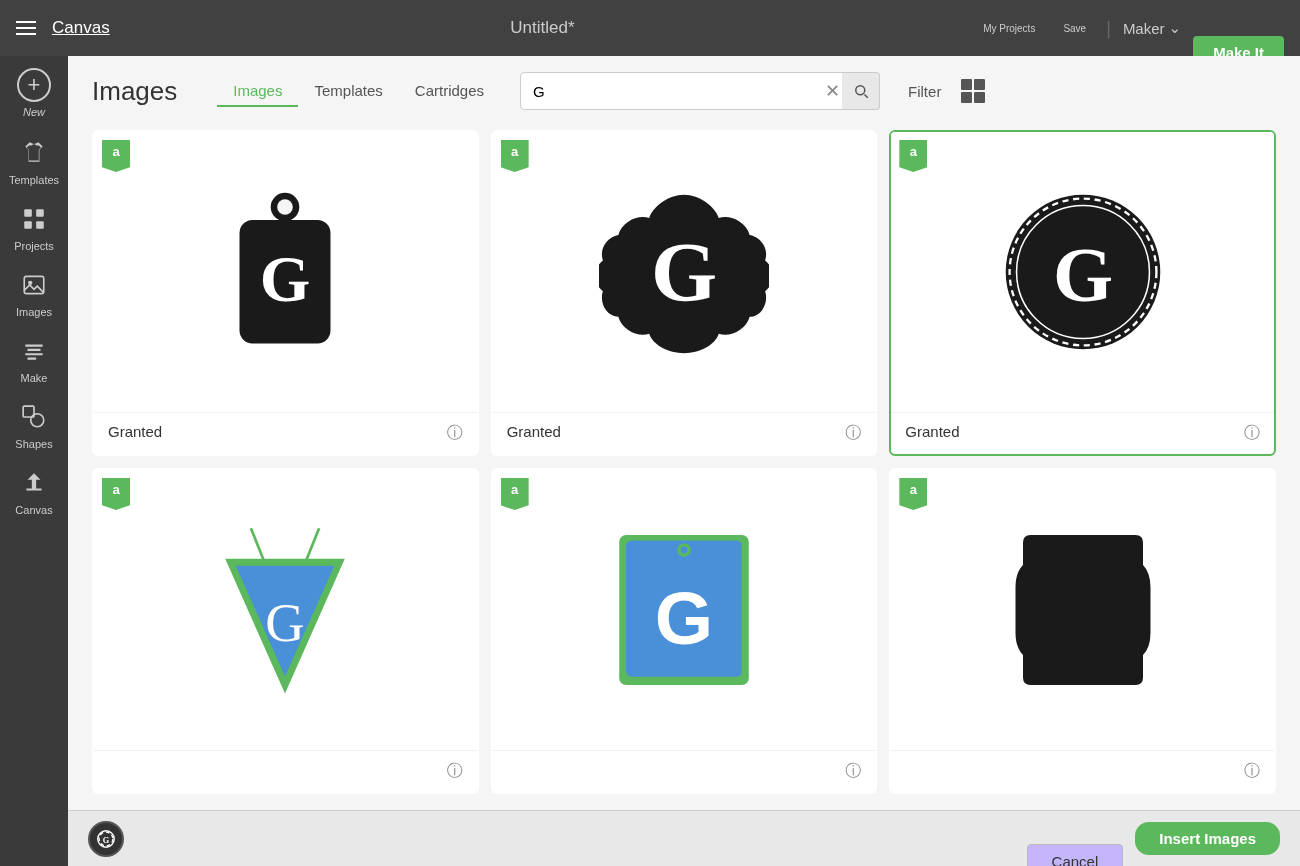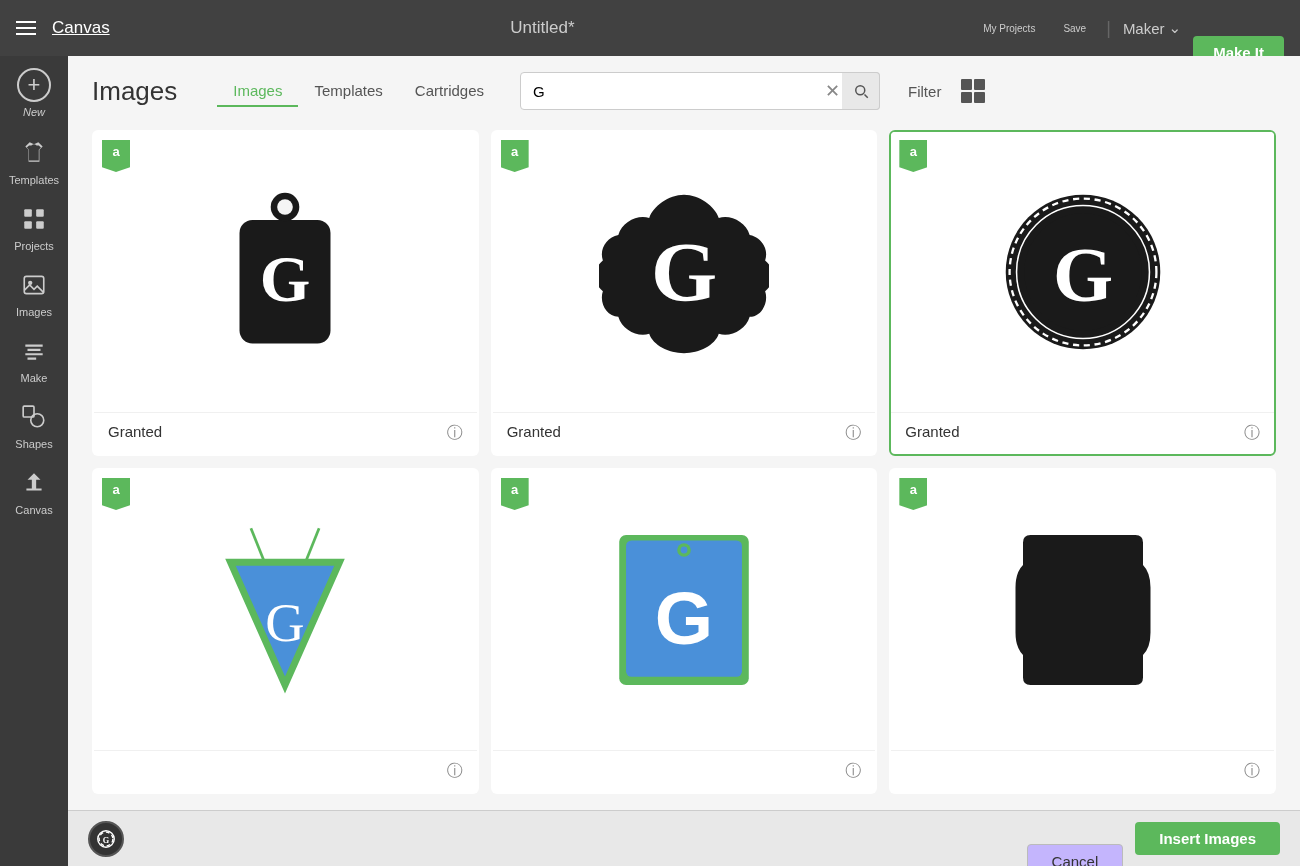--- a/index.html
+++ b/index.html
@@ -106,21 +106,21 @@
 
     
     .bottom-bar {
       height: 56px; background: #e8e8e8; border-top: 1px solid #ccc;
       display: flex; align-items: center; justify-content: flex-end; padding: 0 20px; gap: 12px;
     }
     .selected-preview { display: flex; align-items: center; gap: 8px; margin-right: auto; }
     .selected-thumb { width: 36px; height: 36px; border-radius: 50%; background: #333; border: 2px solid #555; display: flex; align-items: center; justify-content: center; }
     .selected-thumb svg { width: 22px; height: 22px; }
     .cancel-btn { background: #c4b5fd; border: 1px solid #bbb; color: #333; font-size: 15px; padding: 8px 24px; border-radius: 4px; cursor: pointer; margin-top: 45px; }
-    .insert-btn { background: #5cb85c; border: none; color: white; font-size: 15px; font-weight: 600; padding: 8px 24px; border-radius: 4px; cursor: pointer; }
+    .insert-btn { background: #5cb85c; border: none; color: white; font-size: 15px; font-weight: 600; padding: 8px 24px; border-radius: 14px; cursor: pointer; }
   </style>
 </head>
 <body>
 
 <div class="topbar">
   <div class="topbar-left">
     <div class="hamburger-icon">
       <span></span>
         <span></span>
         <span></span>

